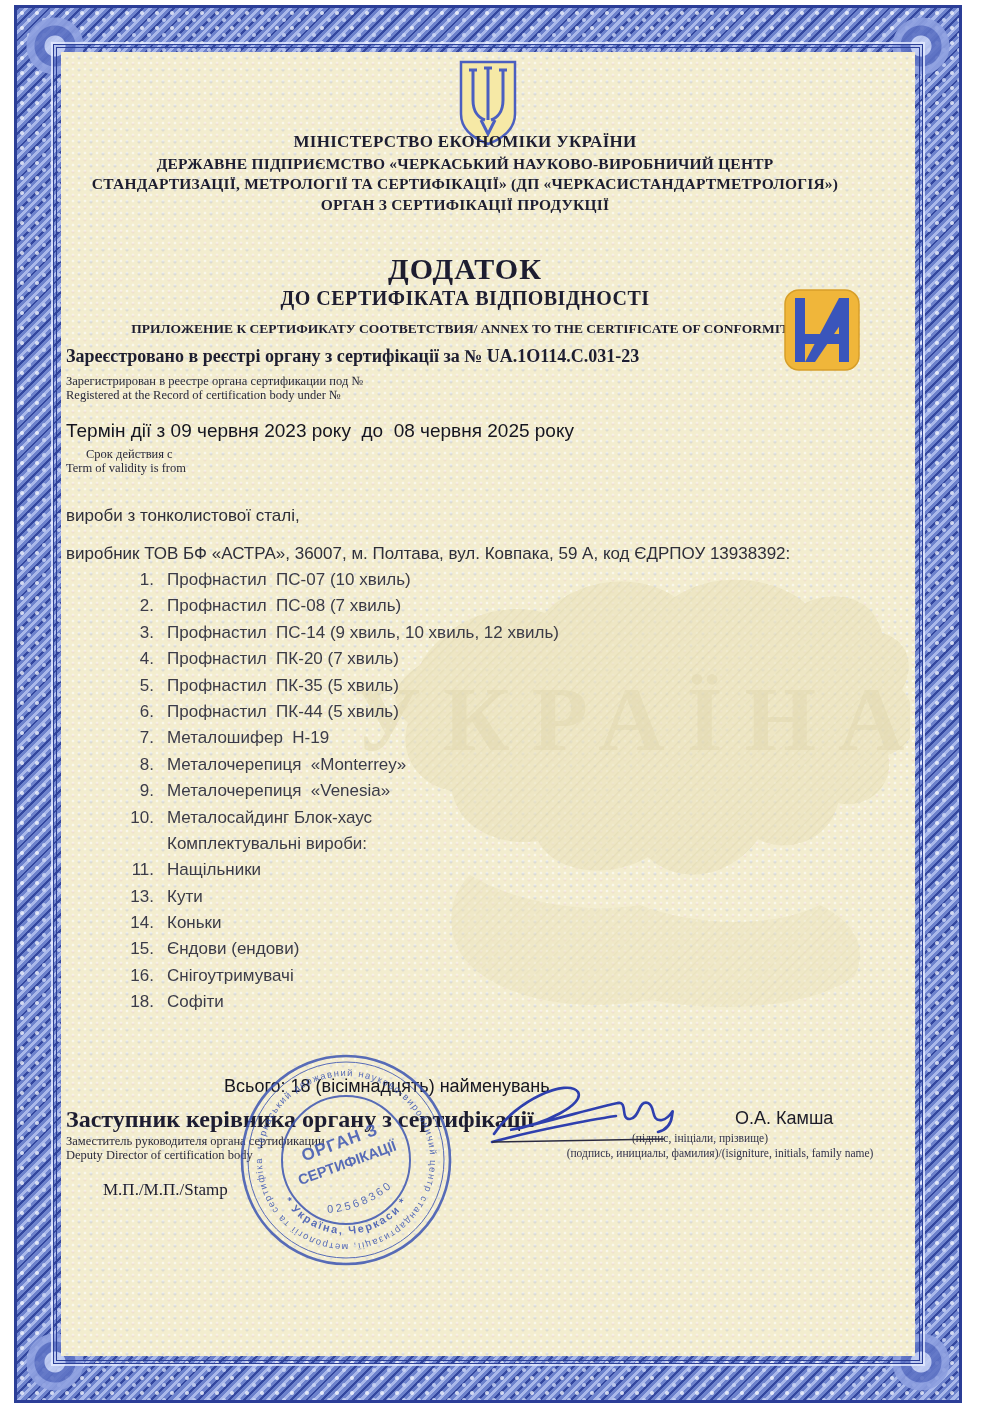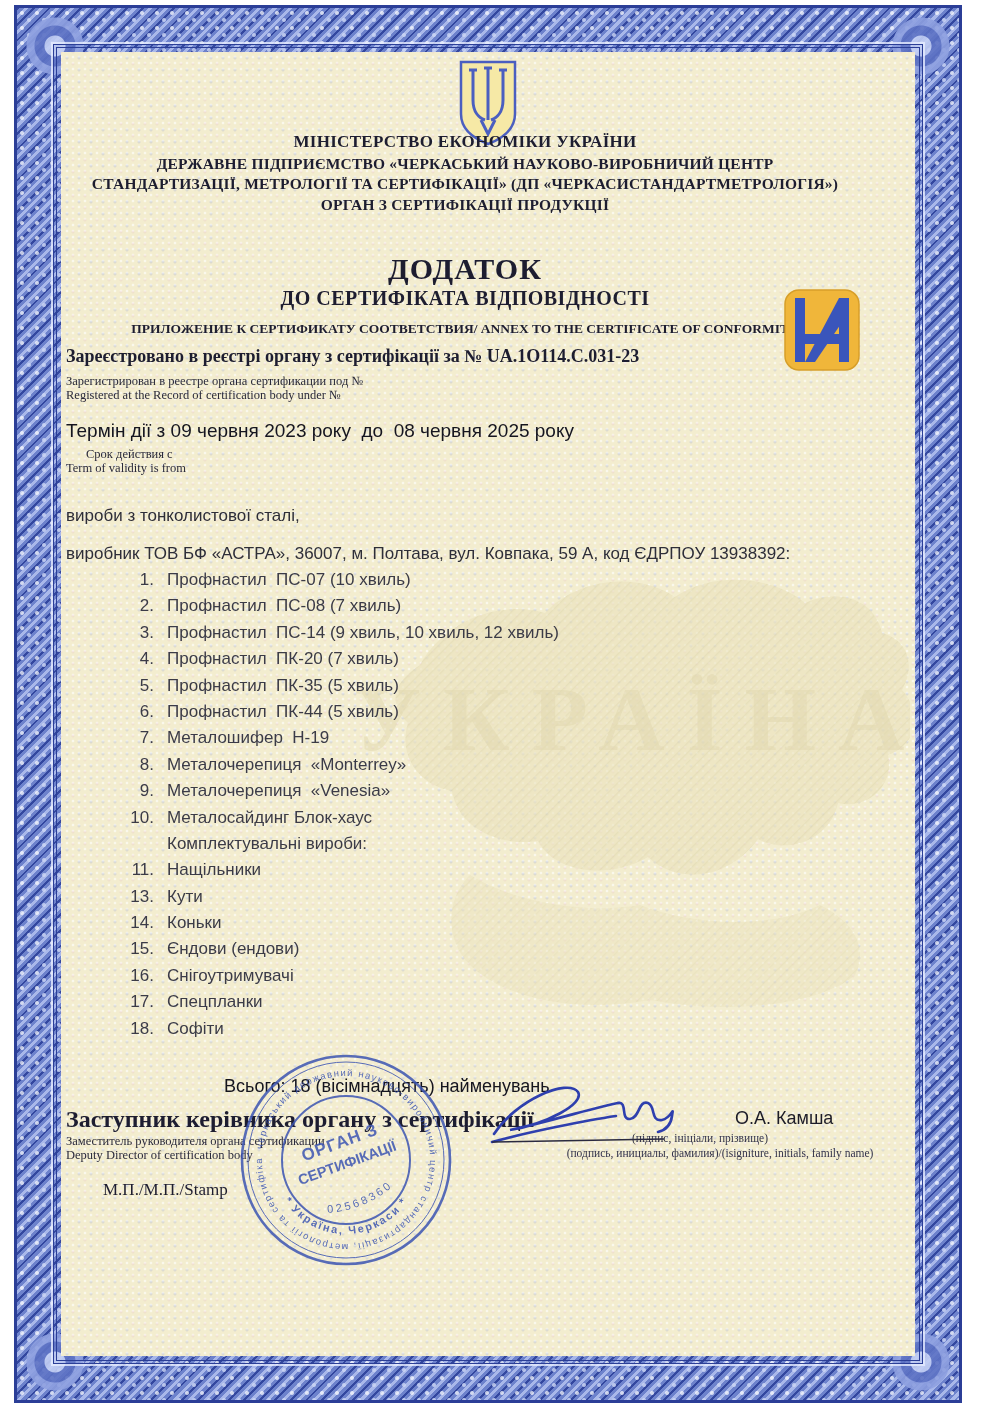--- a/index.html
+++ b/index.html
@@ -191,24 +191,20 @@
         <div class="row">
           <span class="num">15.</span>
           <span class="txt">Єндови (ендови)</span>
         </div>
 
         <div class="row">
           <span class="num">16.</span>
           <span class="txt">Снігоутримувачі</span>
         </div>
 
-        <div class="row">
-          <span class="num">17.</span>
-          <span class="txt">Спецпланки</span>
-        </div>
 
         <div class="row">
           <span class="num">18.</span>
           <span class="txt">Софіти</span>
         </div>
       </div>
 
     <div class="abs sansb" style="left:204px;top:1076px;font-size:18px;color:#15151f;margin-left:20px;">Всього: 18 (вісімнадцять) найменувань</div>
 
     <div class="abs serifb" style="left:66px;top:1106px;font-size:24px;">Заступник керівника органу з сертифікації</div>

